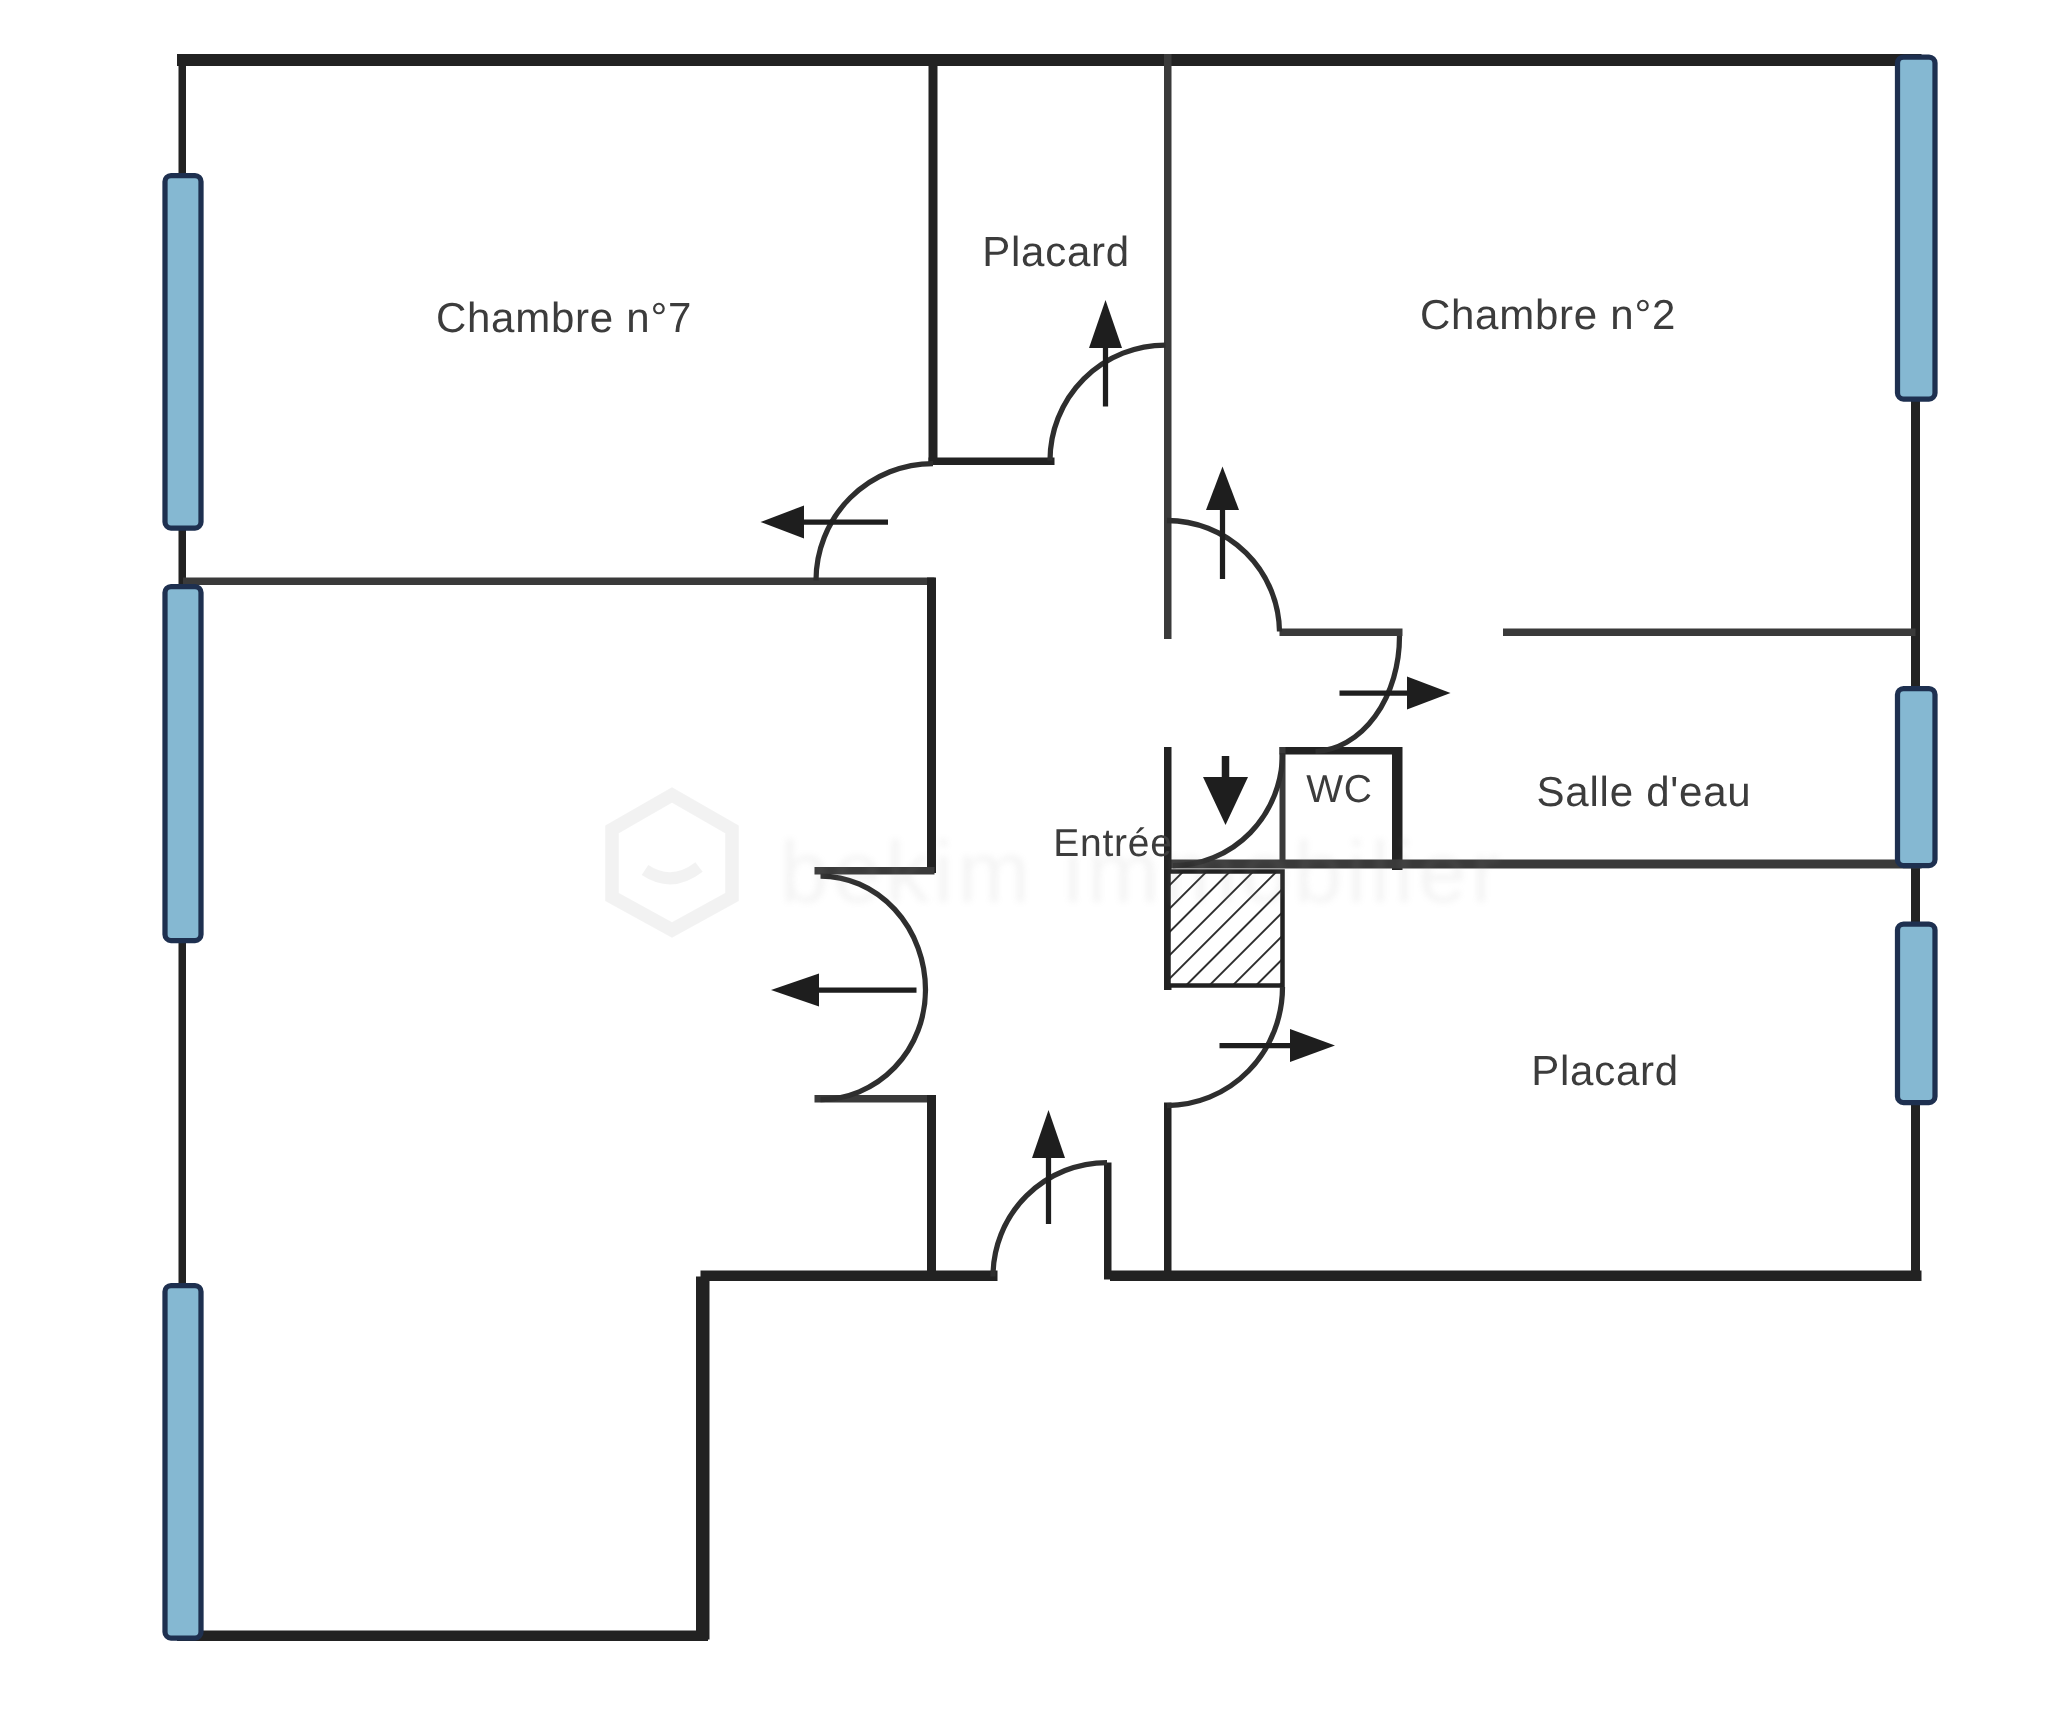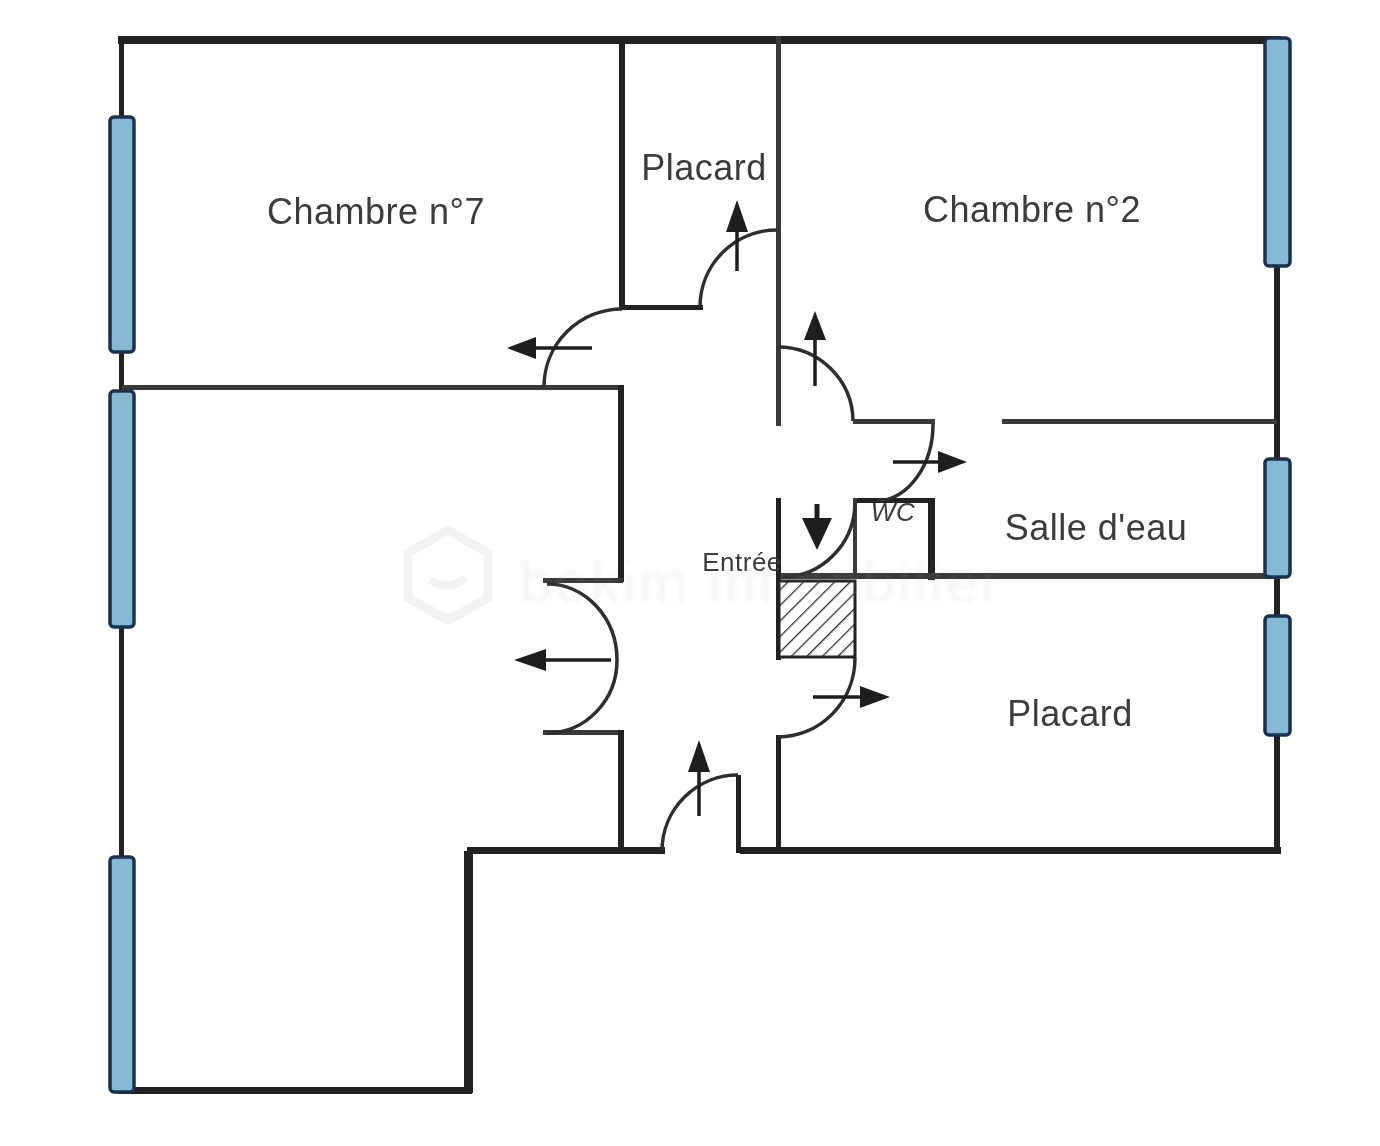--- a/index.html
+++ b/index.html
@@ -8,21 +8,21 @@
     width:1380px;height:1146px;
     background:#ffffff;
     font-family:"Liberation Sans", sans-serif;
     overflow:hidden;
   }
   .plan-svg{position:absolute;left:0;top:0;}
   .room-label{
     position:absolute;
     transform:translate(-50%,-50%);
     color:#3c3c3c;
-    font-size:36px;
+    font-size:28px;
     letter-spacing:0.5px;
     white-space:nowrap;
     user-select:none;
   }
   .room-label.small{font-size:26px;}
   .watermark-text{
     position:absolute;
     left:520px;top:548px;
     font-size:58px;
     letter-spacing:3px;
@@ -140,19 +140,19 @@
     <g opacity="0.07" fill="none" stroke="#555" stroke-width="9">
       <path d="M 408,575 L 408,553 L 448,530 L 488,553 L 488,598 L 448,620 L 408,598 Z"></path>
       <path d="M 430,580 Q 448,592 466,578" stroke-width="8"></path>
     </g>
   </svg>
 
   <div class="room-label" style="left:376px;top:212px;">Chambre n°7</div>
   <div class="room-label" style="left:704px;top:168px;">Placard</div>
   <div class="room-label" style="left:1032px;top:210px;text-align:center;">Chambre n°2</div>
   <div class="room-label" style="left:1096px;top:528px;">Salle d'eau</div>
-  <div class="room-label small" style="left:893px;top:512px;font-style:italic;">WC</div>
+  <div class="room-label small" style="left:893px;top:526px;">WC</div>
   <div class="room-label small" style="left:702px;top:562px;margin-left:40px;">Entrée</div>
   <div class="room-label" style="left:1070px;top:714px;">Placard</div>
 
   <div class="watermark-text">bekim immobilier</div>
 
 </div>
 
 </body></html>

